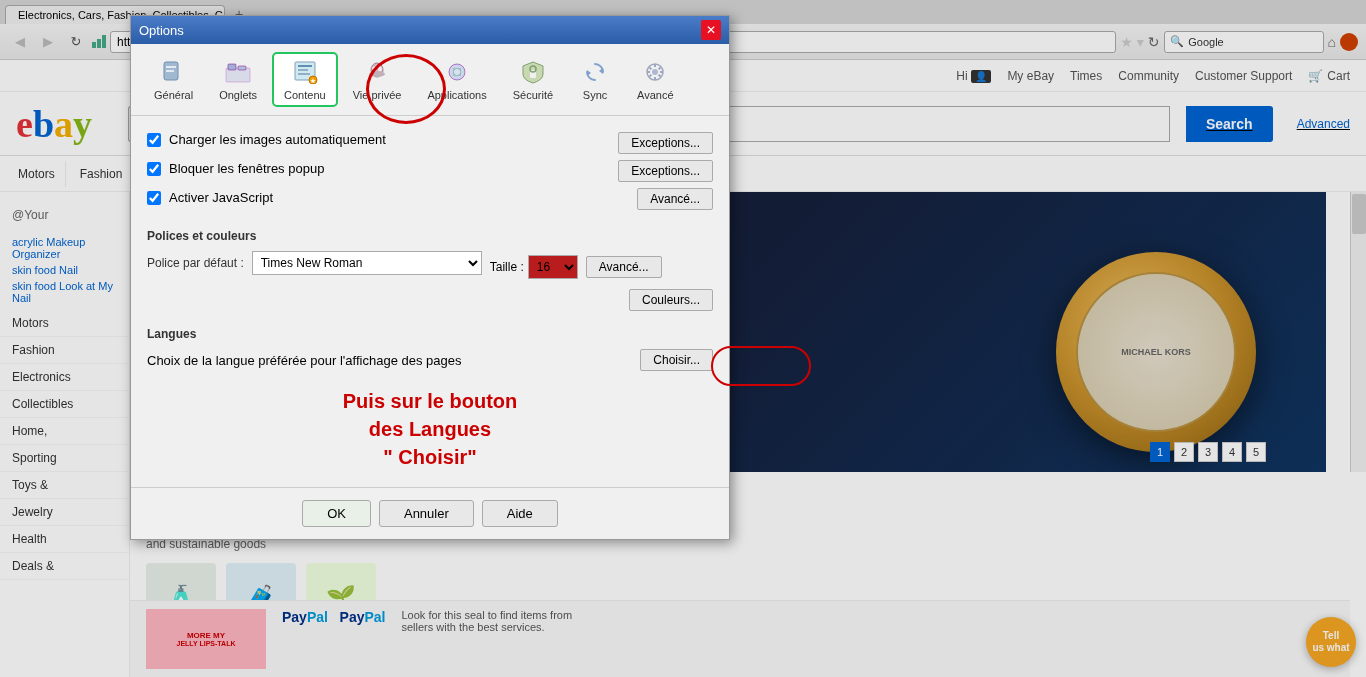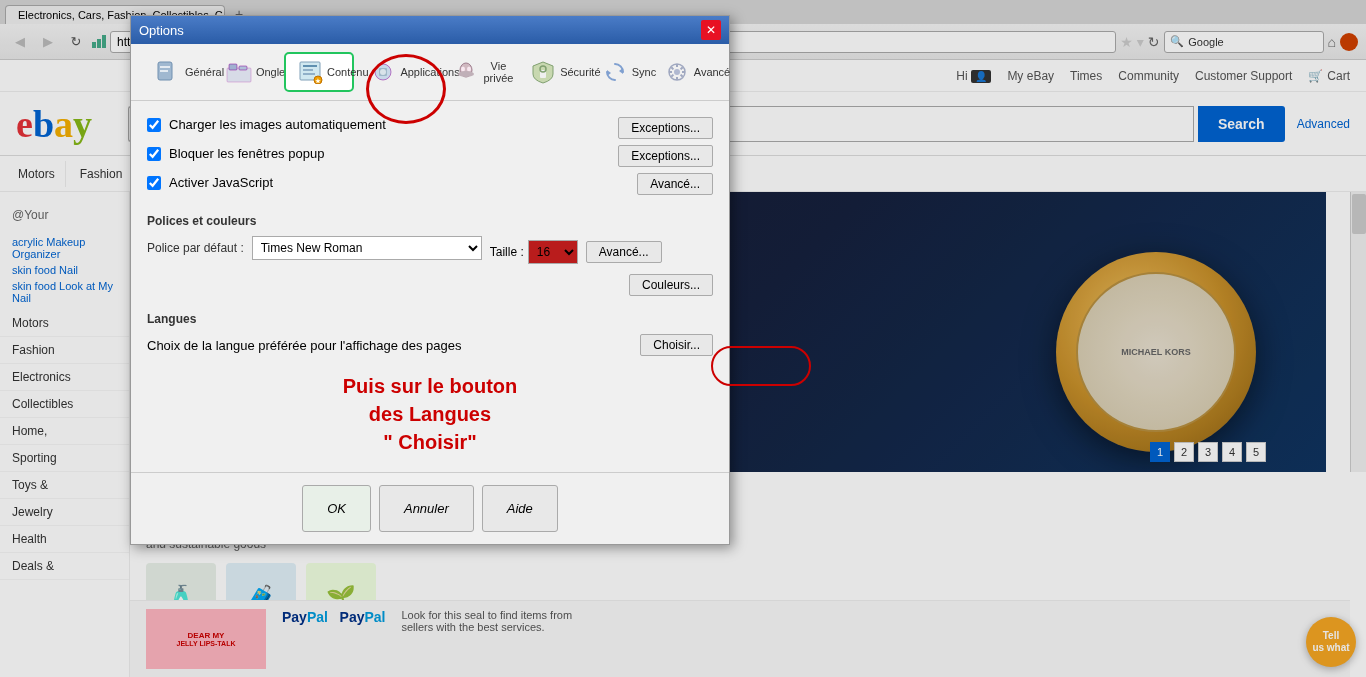--- a/index.html
+++ b/index.html
@@ -84,21 +84,21 @@
     }
     .ebay-logo span:nth-child(1) { color: #e53238; }
     .ebay-logo span:nth-child(2) { color: #0064d2; }
     .ebay-logo span:nth-child(3) { color: #f5af02; }
     .ebay-logo span:nth-child(4) { color: #86b817; }
 
     .hi-text { font-size: 12px; color: #555; }
     .user-icon { display: inline-block; background: #333; border-radius: 2px; padding: 1px 4px; color: white; font-size: 10px; }
 
     .search-container {
-      flex: 1; display: flex; align-items: center; gap: 4px; margin-left: 20px;
+      flex: 1; display: flex; align-items: center; gap: 16px; margin-left: 20px; text-decoration: underline;
     }
     .category-select {
       height: 36px; border: 1px solid #aaa; border-right: none;
       background: #f0f0f0; padding: 0 8px; font-size: 12px;
       border-radius: 3px 0 0 3px; min-width: 140px;
     }
     .search-input-main {
       flex: 1; height: 36px; border: 1px solid #aaa;
       padding: 0 10px; font-size: 14px;
     }
@@ -245,21 +245,21 @@
       color: white; font-size: 12px; cursor: pointer;
       display: flex; align-items: center; justify-content: center;
       border-radius: 2px;
     }
 
     .dialog-toolbar {
       background: #f0f0f0; border-bottom: 1px solid #ccc;
       display: flex; align-items: center; padding: 8px 12px; gap: 4px;
     }
     .toolbar-btn {
-      display: flex; flex-direction: row; align-items: center; gap: 3px;
+      display: flex; flex-direction: column; align-items: center; gap: 3px;
       padding: 4px 10px; background: transparent; border: 1px solid transparent;
       cursor: pointer; font-size: 11px; color: #333; min-width: 52px;
     }
     .toolbar-btn.active {
       border: 2px solid #22c55e; border-radius: 5px; background: #fff;
     }
     .toolbar-icon {
       width: 32px; height: 28px; display: flex; align-items: center; justify-content: center;
       font-size: 18px;
     }
@@ -328,22 +328,22 @@
       position: absolute; font-size: 22px; font-weight: bold; color: #cc0000;
       font-family: Arial, sans-serif; z-index: 300; pointer-events: none;
     }
 
     
     .dialog-footer {
       display: flex; justify-content: center; gap: 8px;
       padding: 12px; border-top: 1px solid #ccc; background: #f0f0f0;
     }
     .footer-btn {
-      padding: 15px 24px; font-size: 13px; background: #e8e8e8;
-      border: 1px solid #aaa; cursor: pointer; border-radius: 3px; font-style: italic;
+      padding: 5px 24px; font-size: 13px; background: #e8e8e8;
+      border: 1px solid #aaa; cursor: pointer; border-radius: 3px;
     }
     .footer-btn.ok { background: #e8f0e8; }
 
     
     .checkbox-group {
       display: flex; flex-direction: column; gap: 6px;
       flex: 1;
     }
     .exceptions-col {
       display: flex; flex-direction: column; gap: 6px;
@@ -489,21 +489,21 @@
           <div class="discover-sub">Buy eco-friendly, recycled,<br>and sustainable goods</div>
           <div style="display:flex;gap:10px;margin-top:8px;">
             <div style="width:70px;height:70px;background:#e8f0e8;border-radius:4px;display:flex;align-items:center;justify-content:center;font-size:24px;">🧴</div>
             <div style="width:70px;height:70px;background:#e0f0f8;border-radius:4px;display:flex;align-items:center;justify-content:center;font-size:24px;">🧳</div>
             <div style="width:70px;height:70px;background:#f0ffe0;border-radius:4px;display:flex;align-items:center;justify-content:center;font-size:24px;">🌱</div>
           </div>
         </div>
 
         <div style="position:absolute;bottom:0;left:0;right:16px;background:#f9f9f9;border-top:1px solid #eee;padding:8px 16px;display:flex;gap:16px;align-items:flex-start;">
           <div class="dear-banner">
-            <span style="font-size:8px;">DEAR MY</span>
+            <span style="font-size:8px;">MORE MY</span>
             <span style="font-size:7px;font-weight:bold;">JELLY LIPS-TALK</span>
           </div>
           <div>
             <span class="paypal-text">Pay<span>Pal</span></span>
             <span style="margin-left:8px;" class="paypal-text">Pay<span>Pal</span></span>
           </div>
           <div class="seller-text">Look for this seal to find items from sellers with the best services.</div>
         </div>
       </div>
     </div>
@@ -553,37 +553,37 @@
               <rect x="7" y="13" width="12" height="2" fill="#90b0c8"></rect>
               <circle cx="22" cy="20" r="4" fill="#f0a000" stroke="#c07000" stroke-width="1"></circle>
               <text x="22" y="23" text-anchor="middle" font-size="6" fill="white" font-weight="bold">★</text>
             </svg>
         </div>
         <span>Contenu</span>
       </button>
       <button class="toolbar-btn">
         <div class="toolbar-icon">
           <svg width="28" height="24" viewBox="0 0 28 24">
-              <circle cx="14" cy="12" r="8" fill="#c8d8e8" stroke="#809" stroke-width="0.5"></circle>
-              <rect x="10" y="8" width="8" height="8" rx="1" fill="#a0b8c8"></rect>
-              <circle cx="14" cy="12" r="3" fill="white" opacity="0.6"></circle>
-            </svg>
-        </div>
-        <span>Applications</span>
-      </button>
-      <button class="toolbar-btn">
-        <div class="toolbar-icon">
-          <svg width="28" height="24" viewBox="0 0 28 24">
               <ellipse cx="14" cy="10" rx="6" ry="7" fill="#d0b8c0" stroke="#a08090" stroke-width="1"></ellipse>
               <ellipse cx="11" cy="9" rx="2" ry="2.5" fill="#f8e8f0"></ellipse>
               <ellipse cx="17" cy="9" rx="2" ry="2.5" fill="#f8e8f0"></ellipse>
               <ellipse cx="14" cy="14" rx="8" ry="3" fill="#c0b0b8"></ellipse>
             </svg>
         </div>
         <span>Vie privée</span>
+      </button>
+      <button class="toolbar-btn">
+        <div class="toolbar-icon">
+          <svg width="28" height="24" viewBox="0 0 28 24">
+              <circle cx="14" cy="12" r="8" fill="#c8d8e8" stroke="#809" stroke-width="0.5"></circle>
+              <rect x="10" y="8" width="8" height="8" rx="1" fill="#a0b8c8"></rect>
+              <circle cx="14" cy="12" r="3" fill="white" opacity="0.6"></circle>
+            </svg>
+        </div>
+        <span>Applications</span>
       </button>
       <button class="toolbar-btn">
         <div class="toolbar-icon">
           <svg width="28" height="24" viewBox="0 0 28 24">
               <path d="M14 2 L24 6 L24 14 Q24 20 14 23 Q4 20 4 14 L4 6 Z" fill="#c8d8b0" stroke="#80a070" stroke-width="1"></path>
               <rect x="11" y="10" width="6" height="8" rx="1" fill="#f0f0f0"></rect>
               <circle cx="14" cy="9" r="3" fill="none" stroke="#80a070" stroke-width="1.5"></circle>
             </svg>
         </div>
         <span>Sécurité</span>

